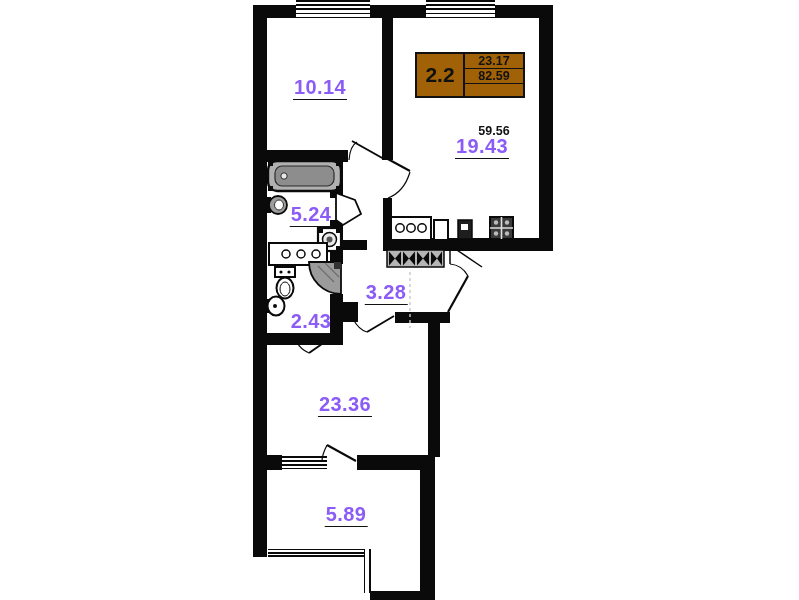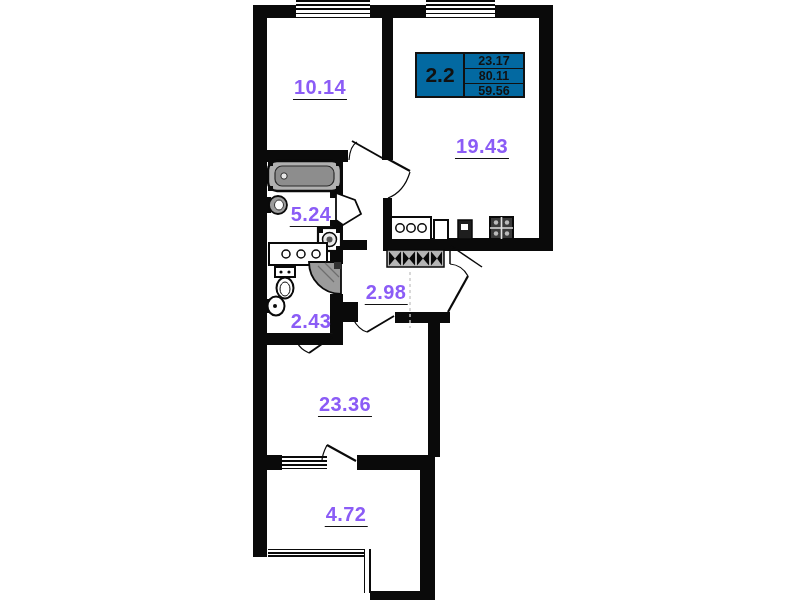--- a/index.html
+++ b/index.html
@@ -7,27 +7,27 @@
         font-family:"Liberation Sans",sans-serif;}
   .wall{position:absolute;background:#0a0a0a;}
   .win-h{position:absolute;background:repeating-linear-gradient(to bottom,#0a0a0a 0 1.6px,#ffffff 1.6px 4.25px);}
   .win-h4{position:absolute;background:repeating-linear-gradient(to bottom,#0a0a0a 0 1.6px,#ffffff 1.6px 4.1px);}
   .glz-h{position:absolute;background:repeating-linear-gradient(to bottom,#0a0a0a 0 1.5px,#ffffff 1.5px 3.2px);}
   .glz-v{position:absolute;background:repeating-linear-gradient(to right,#0a0a0a 0 1.5px,#ffffff 1.5px 5.5px);}
   .room-label{position:absolute;transform:translateX(-50%);color:#8b5cf6;
         font-size:20px;font-weight:600;letter-spacing:.4px;line-height:1.1;
         border-bottom:1.6px solid #111111;padding:0 1px 1px 1px;white-space:nowrap;}
   .tblock{position:absolute;left:415px;top:52px;width:110px;height:46px;
-        border:2px solid #111111;background:#0369a1;display:flex;box-sizing:border-box;}
+        border:2px solid #111111;background:#a16207;display:flex;box-sizing:border-box;}
   .tblock-left{width:46px;border-right:2px solid #111111;display:flex;align-items:center;
         justify-content:center;font-size:21px;font-weight:600;color:#111111;}
   .tblock-right{flex:1;display:flex;flex-direction:column;}
   .tblock-row{flex:1;border-bottom:1.6px solid #111111;display:flex;align-items:center;
         justify-content:center;font-size:12.5px;font-weight:600;color:#111111;}
-  .tblock-row:last-child{border-bottom:none;}
+  .tblock-row:last-child{border-bottom:none;margin-top:40px;}
   svg.overlay{position:absolute;left:0;top:0;}
 </style>
 </head>
 <body>
 
 <div class="plan">
 
   <div class="wall" style="left:253px;top:5px;width:14px;height:552px"></div>
   <div class="wall" style="left:253px;top:5px;width:44px;height:13px"></div>
   <div class="wall" style="left:370px;top:5px;width:56px;height:13px"></div>
@@ -139,27 +139,27 @@
     <path d="M403,251.5 L403,265.5 L409,258.5 Z M415,251.5 L415,265.5 L409,258.5 Z" fill="#0a0a0a"></path>
     <path d="M417,251.5 L417,265.5 L423,258.5 Z M429,251.5 L429,265.5 L423,258.5 Z" fill="#0a0a0a"></path>
     <path d="M431,251.5 L431,265.5 L437,258.5 Z M442,251.5 L442,265.5 L437,258.5 Z" fill="#0a0a0a"></path>
 
     <path d="M410,272 L410,328" stroke="#c8c8c8" stroke-width="1.4" stroke-dasharray="3,3" fill="none"></path>
   </svg>
 
   <div class="room-label" style="left:320px;top:76px">10.14</div>
   <div class="room-label" style="left:482px;top:135px">19.43</div>
   <div class="room-label" style="left:311px;top:203px">5.24</div>
-  <div class="room-label" style="left:386px;top:281px">2.98</div>
+  <div class="room-label" style="left:386px;top:281px">3.28</div>
   <div class="room-label" style="left:311px;top:310px">2.43</div>
   <div class="room-label" style="left:345px;top:393px">23.36</div>
-  <div class="room-label" style="left:346px;top:503px">4.72</div>
+  <div class="room-label" style="left:346px;top:503px">5.89</div>
 
   <div class="tblock">
     <div class="tblock-left">2.2</div>
     <div class="tblock-right">
       <div class="tblock-row">23.17</div>
-      <div class="tblock-row">80.11</div>
+      <div class="tblock-row">82.59</div>
       <div class="tblock-row">59.56</div>
     </div>
   </div>
 
 </div>
 
 </body></html>

